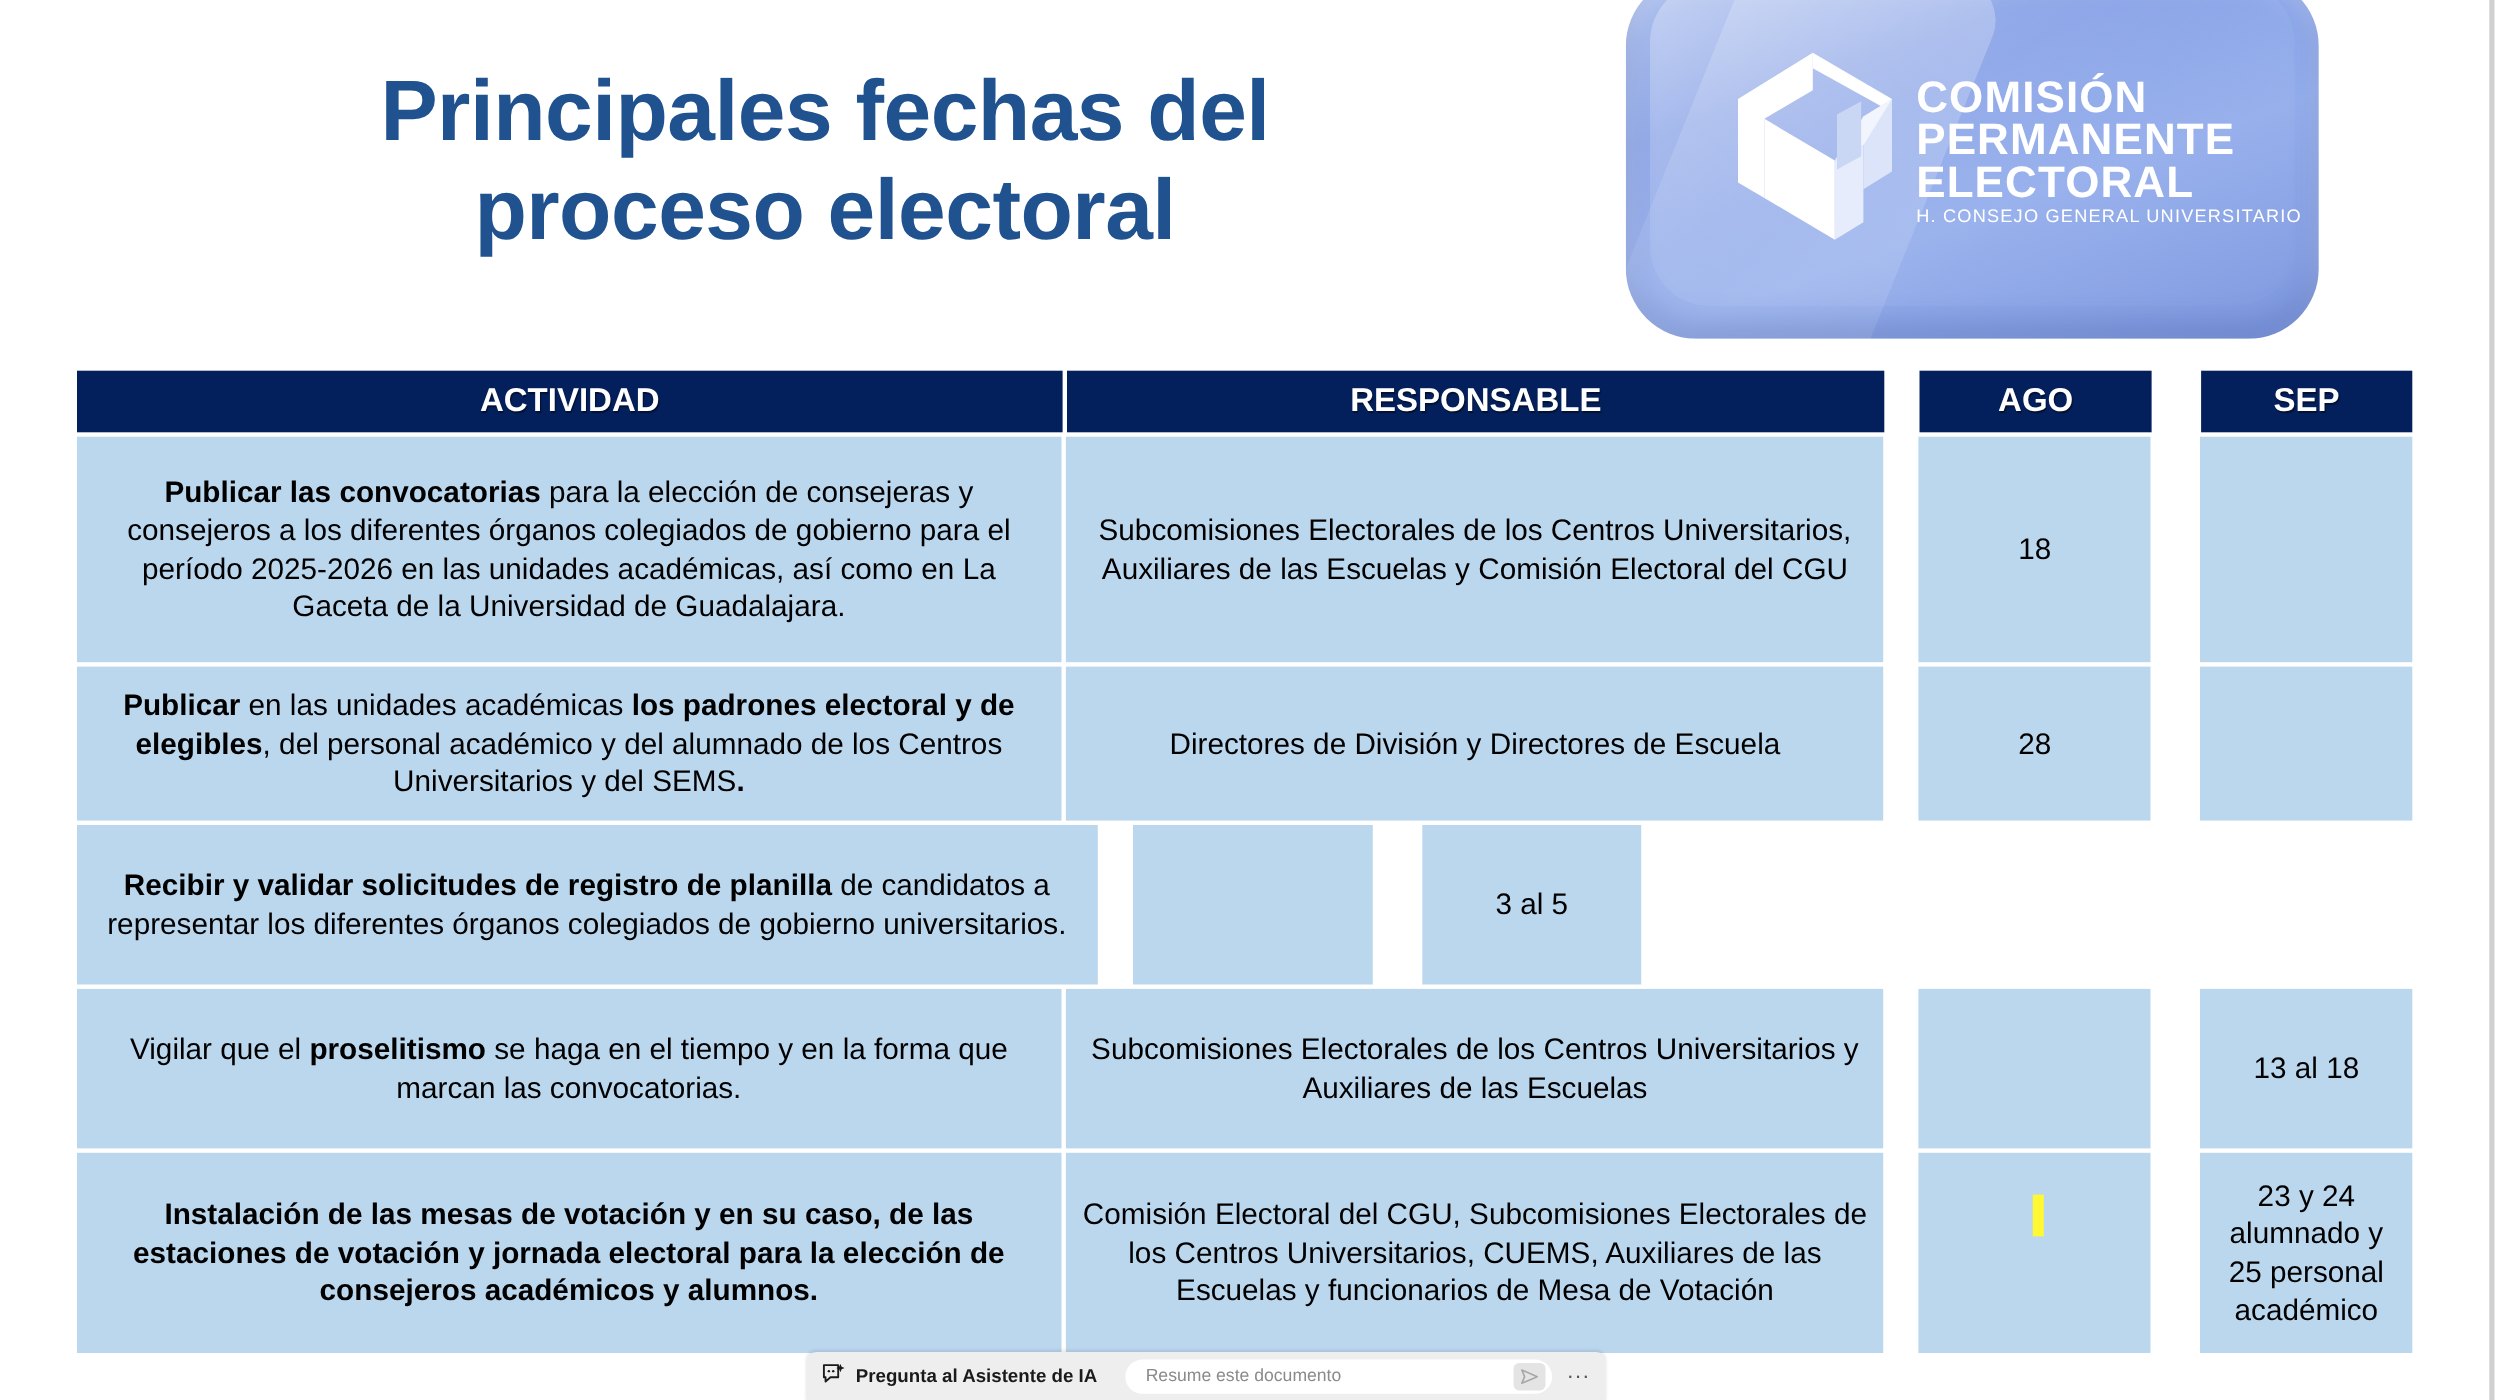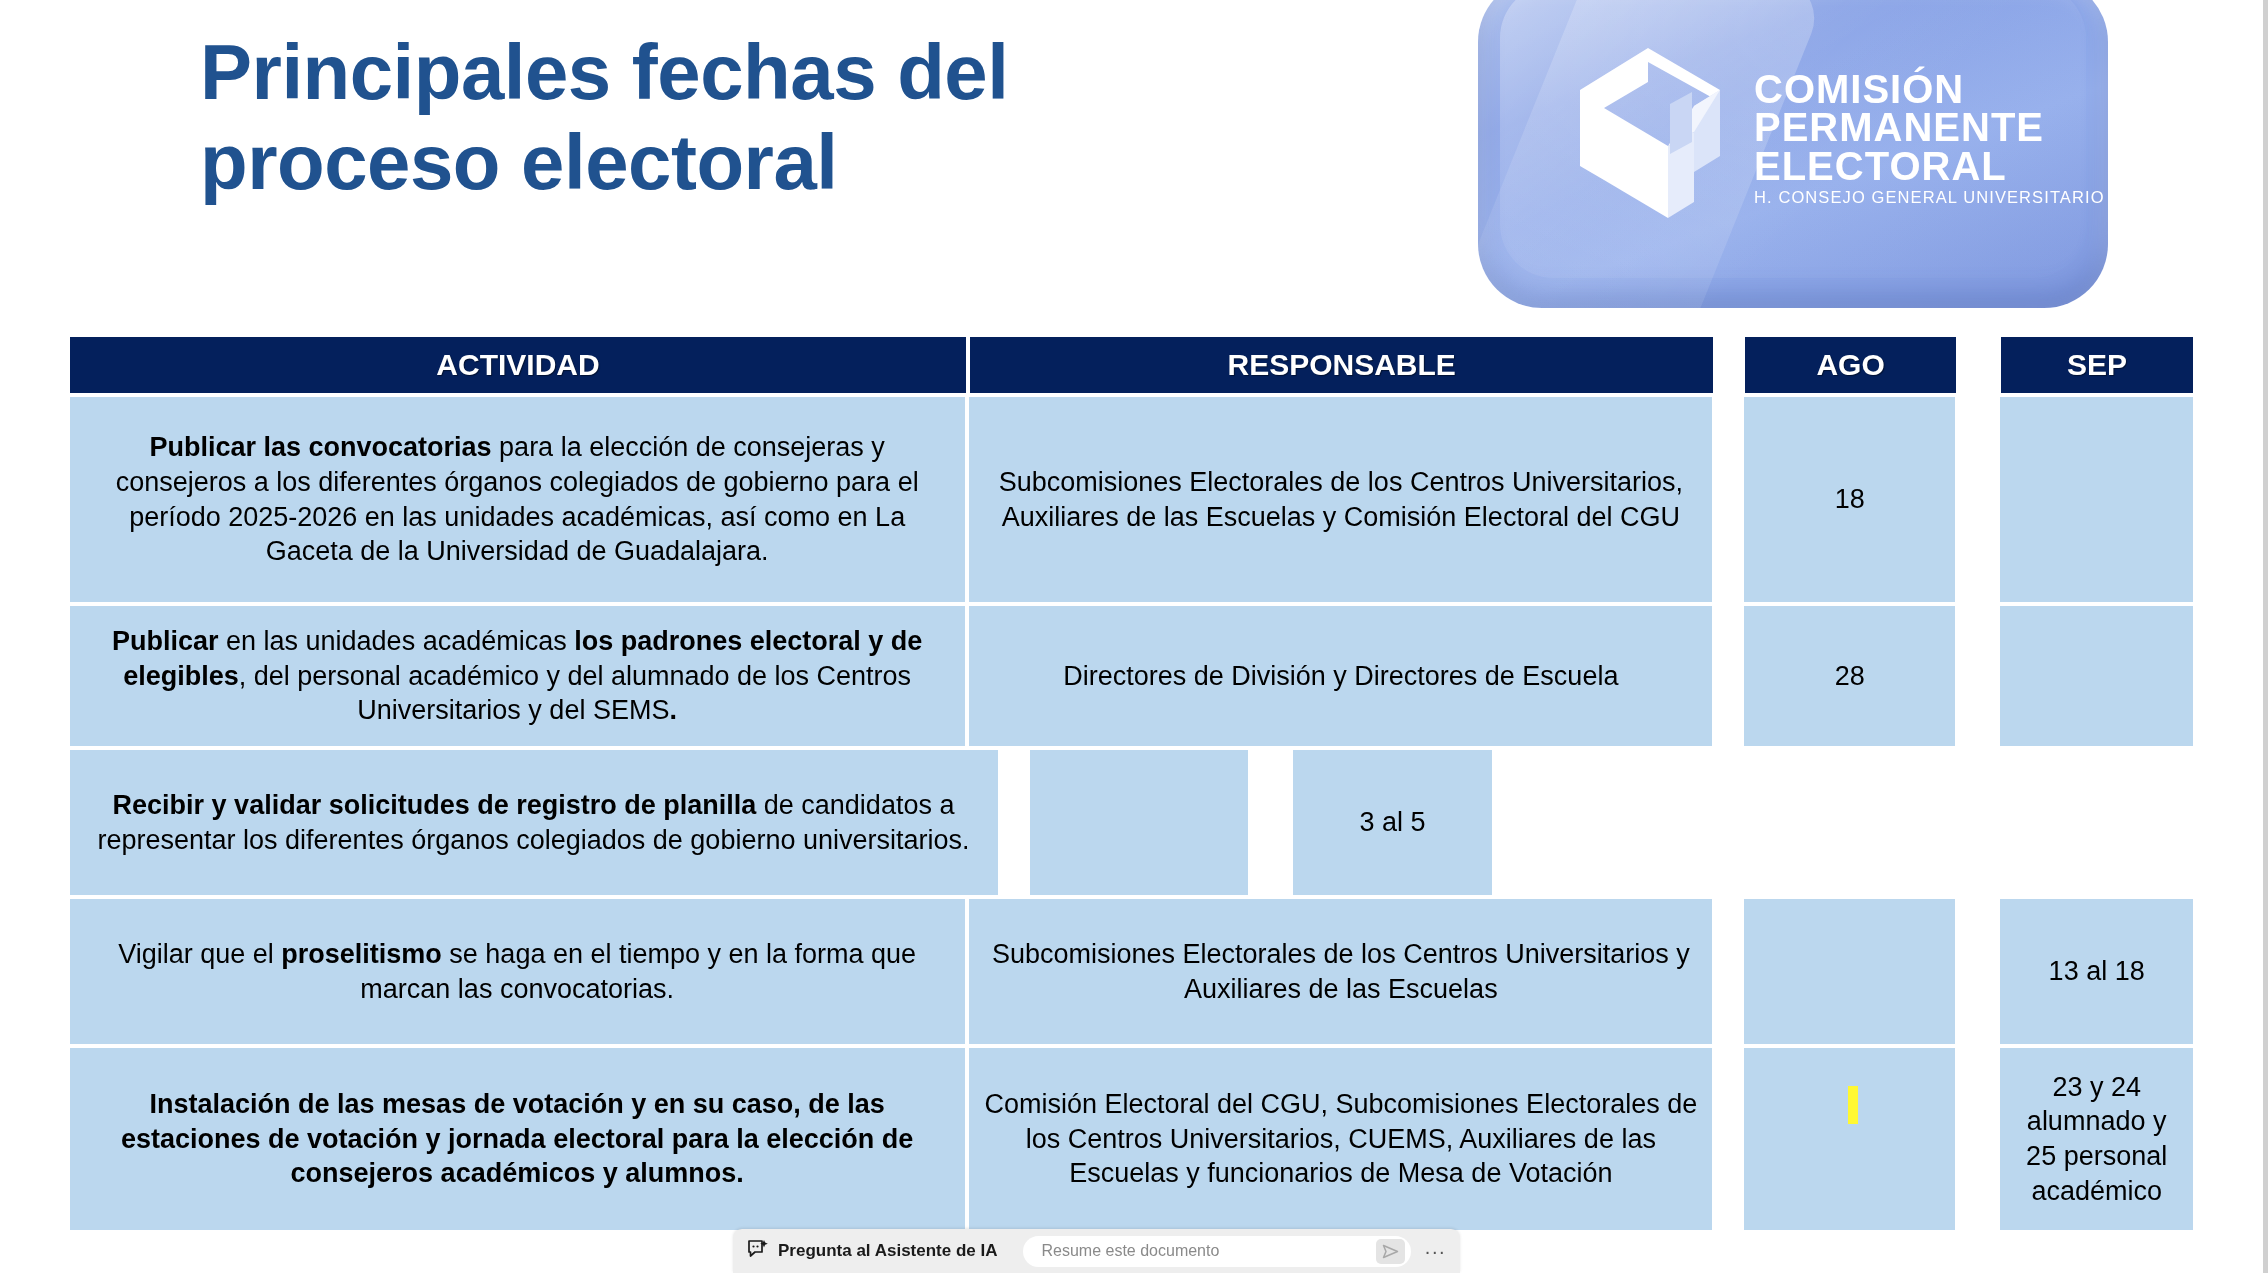--- a/index.html
+++ b/index.html
@@ -12,22 +12,23 @@
   .slide {
     position: relative;
     width: 2268px; height: 1273px;
     background: #ffffff;
     overflow: hidden;
   }
 
   
   .title {
     position: absolute;
-    left: 200px; top: 28px;
+    left: 200px; top: 56px;
     width: 1100px;
+    text-align: center;
     color: #20528f;
     font-weight: bold;
     font-size: 78px;
     line-height: 1.15;
     letter-spacing: -0.5px;
   }
   .title .line { display: block; }
 
   
   .logo-wrap {
@@ -54,21 +55,21 @@
     transform: rotate(22deg);
     border-radius: 40px;
   }
   .logo-mark {
     position: absolute;
     left: 92px; top: 68px;
     width: 160px; height: 180px;
   }
   .logo-text {
     position: absolute;
-    left: 276px; top: 92px;
+    left: 264px; top: 92px;
     color: #ffffff;
     font-weight: bold;
     line-height: 0.96;
     letter-spacing: 1px;
   }
   .logo-text .l1 { font-size: 40px; display: block; }
   .logo-text .l2 { font-size: 40px; display: block; }
   .logo-text .l3 { font-size: 40px; display: block; }
   .logo-text .l4 {
     font-size: 16.5px; display: block;

